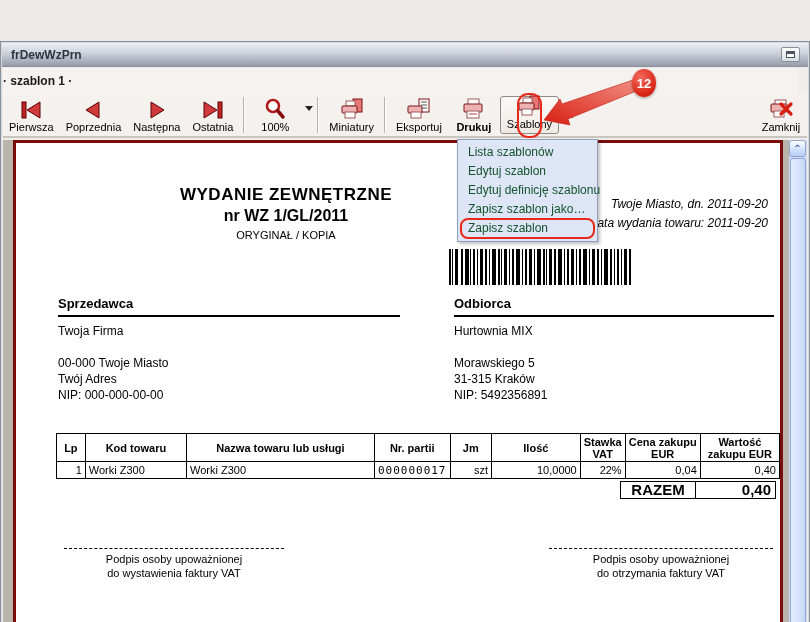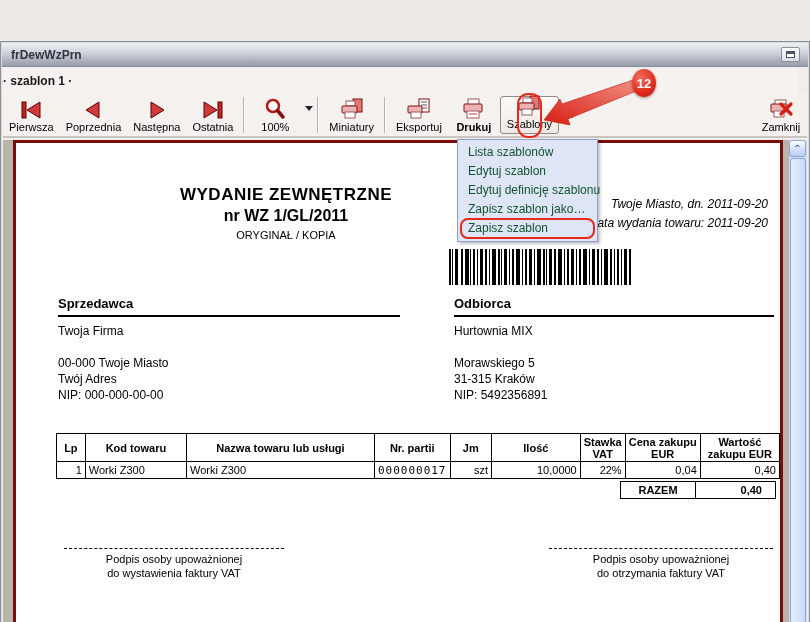--- a/index.html
+++ b/index.html
@@ -63,21 +63,21 @@
   .party.seller { left:42px; width:342px; }
   .party.buyer  { left:438px; width:320px; }
 
   .doc-table { position:absolute; left:40px; top:290px; border-collapse:collapse; table-layout:fixed; }
   .doc-table th, .doc-table td { border:1px solid #000; font-size:11px; padding:1px 3px; overflow:hidden; }
   .doc-table th { font-weight:bold; text-align:center; vertical-align:middle; height:28px; line-height:12px; }
   .doc-table td { height:17px; }
   .td-r { text-align:right; } .td-c { text-align:right; } .td-l { text-align:left; }
   .td-batch { font-family:"DejaVu Sans Mono", monospace; font-size:13px; letter-spacing:1px; text-align:center; padding:0; }
   .razem-row { position:absolute; left:604px; top:338px; display:flex; }
-  .razem-row .cell { border:1px solid #000; font-size:11px; font-weight:bold; height:18px; line-height:16px; padding:0 13px; }
+  .razem-row .cell { border:1px solid #000; font-size:15px; font-weight:bold; height:18px; line-height:16px; padding:0 4px; }
   .razem-row .cell.label { width:76px; text-align:center; }
   .razem-row .cell.value { width:80px; text-align:right; border-left:none; }
 
   .sig { position:absolute; top:405px; text-align:center; font-size:11px; color:#000; }
   .sig .dash { border-top:1px dashed #000; height:1px; margin-bottom:3px; }
   .sig.left { left:48px; width:220px; }
   .sig.right { left:533px; width:224px; }
   .sig .sline { line-height:14px; }
 
   

